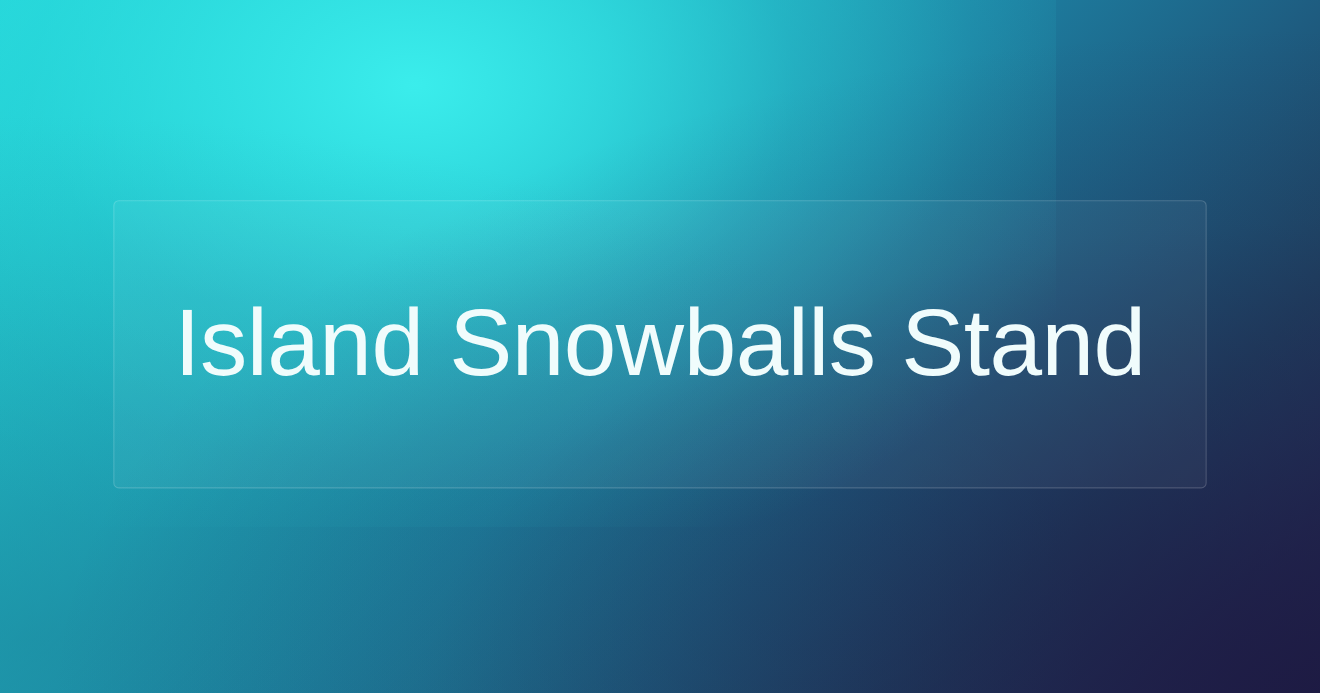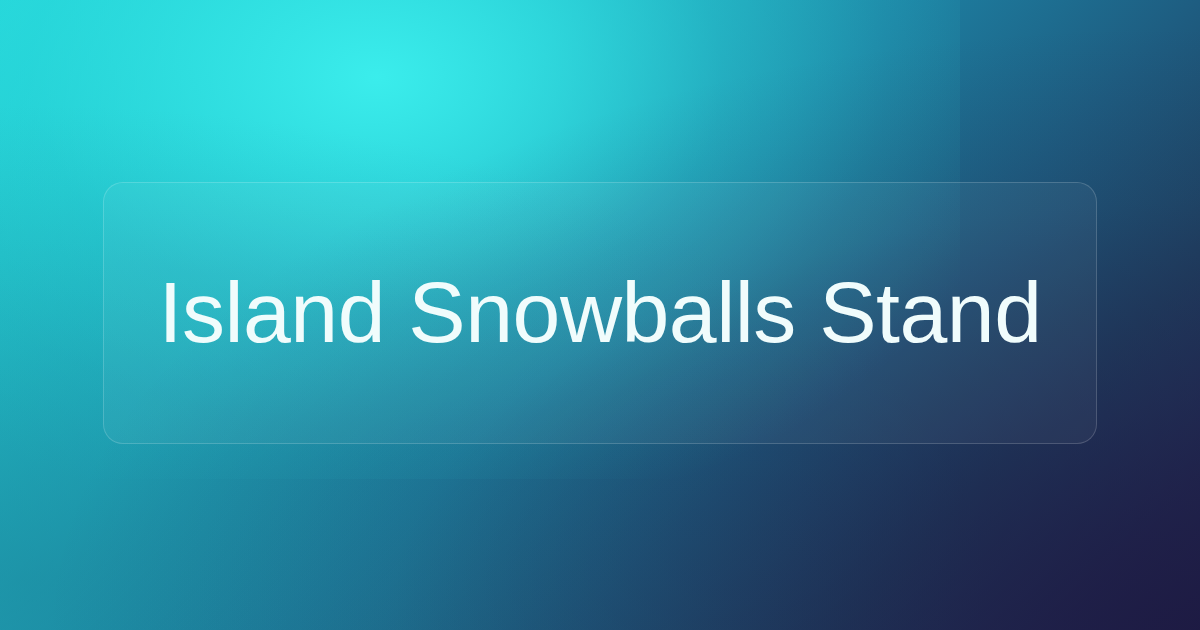--- a/index.html
+++ b/index.html
@@ -80,21 +80,21 @@
 
   
   .card {
     position: absolute;
     left: 103px;
     top: 182px;
     width: 994px;
     height: 262px;
     box-sizing: border-box;
     border: 1px solid rgba(255, 255, 255, 0.17);
-    border-radius: 20px;
+    border-radius: 5px;
     background: rgba(255, 255, 255, 0.045);
     display: flex;
     align-items: center;
     justify-content: center;
     padding: 0 48px;
   }
 
   .card-title {
     margin: 0;
     width: 100%;

